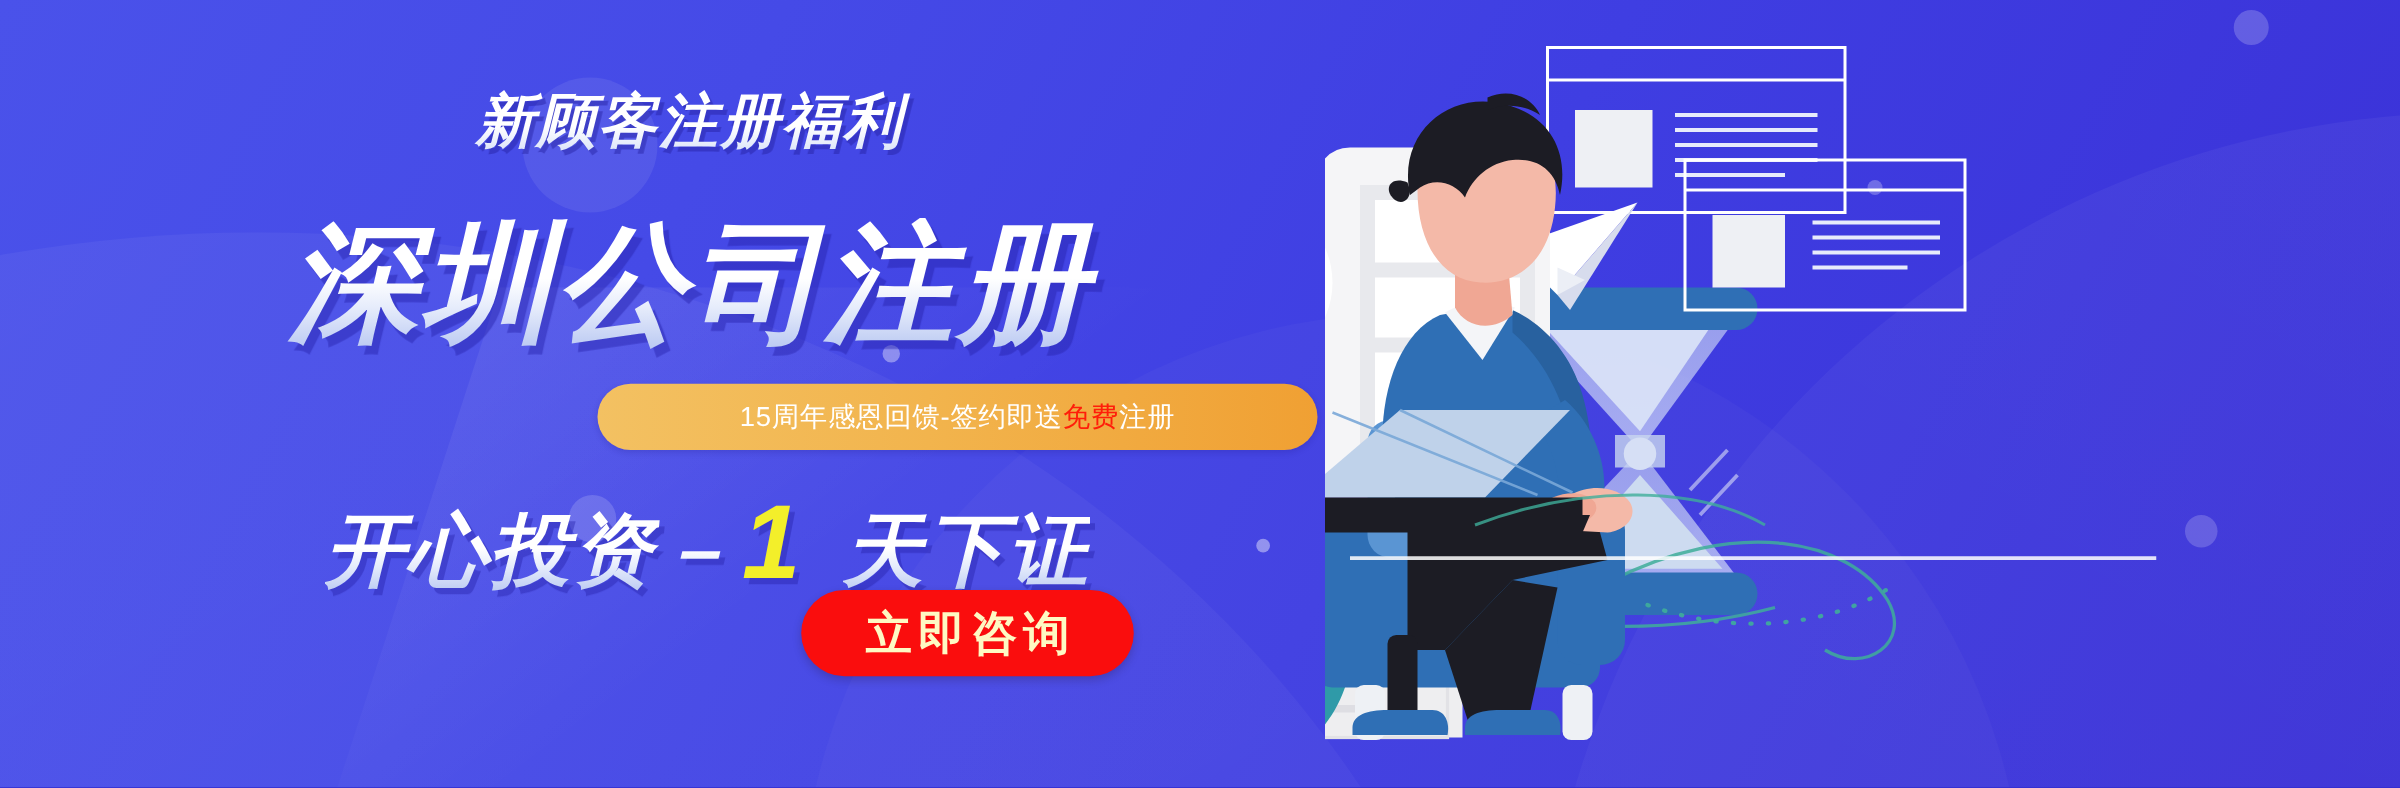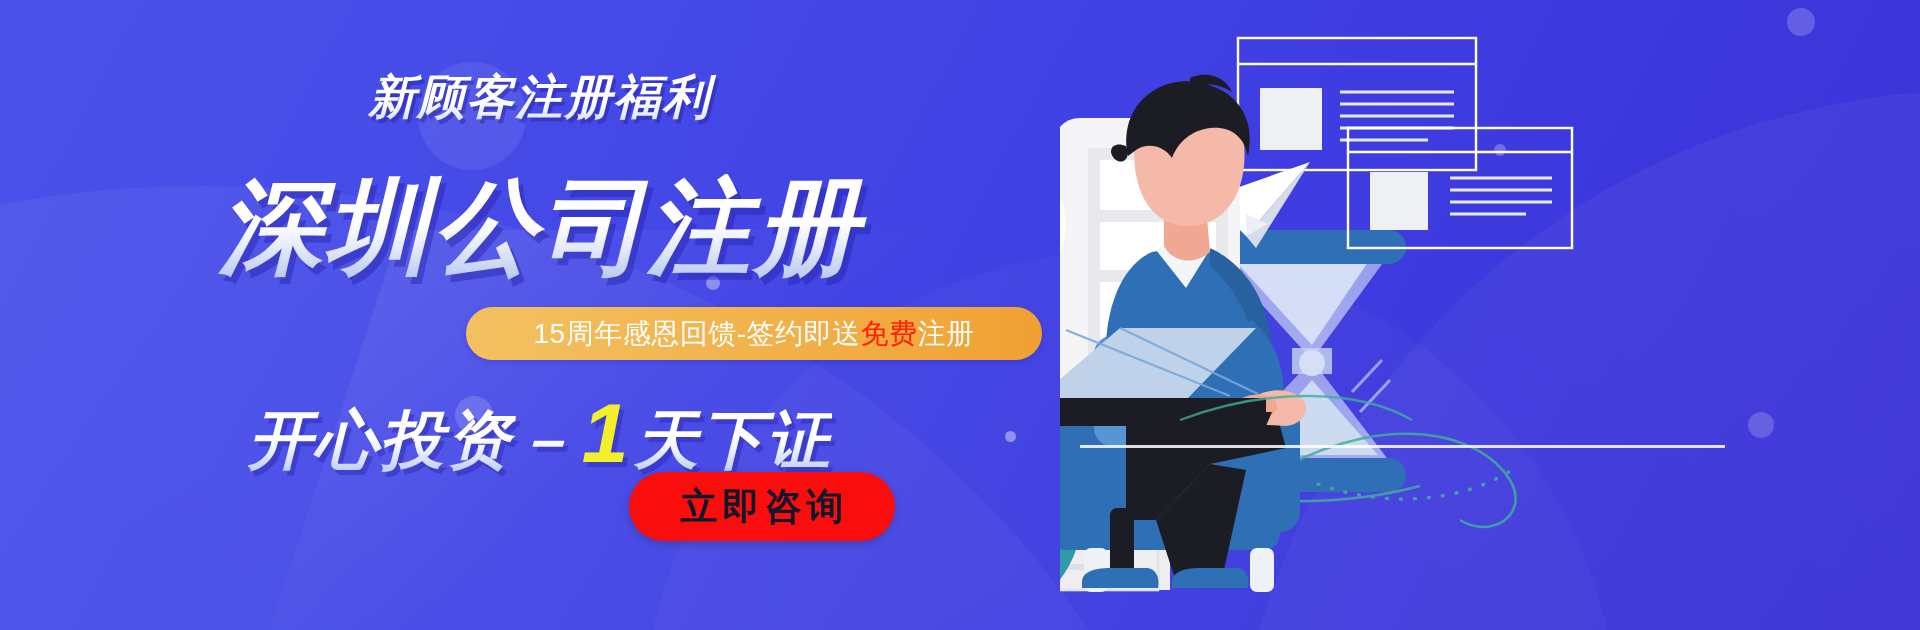--- a/index.html
+++ b/index.html
@@ -78,21 +78,21 @@
     position:absolute;left:1005px;top:431px;width:11px;height:11px;
     border-radius:50%;background:rgba(255,255,255,.42);
   }
   .floor-line{
     position:absolute;left:1080px;top:445px;width:645px;height:3px;
     background:rgba(255,255,255,.85);
   }
 
   
   .copy{
-    position:absolute;left:0;top:0;width:1080px;height:630px;
+    position:absolute;left:12px;top:0;width:1080px;height:630px;
   }
 
   .eyebrow{
     position:absolute;top:66px;left:0;width:1080px;
     text-align:center;
     font-size:47px;
     font-weight:bold;
     font-style:italic;
     letter-spacing:2px;
     color:#ffffff;
@@ -122,21 +122,21 @@
 
   .pill-badge{
     position:absolute;top:307px;left:466px;
     width:576px;height:53px;
     border-radius:27px;
     background:linear-gradient(90deg,#f3c162 0%,#f2b44d 46%,#f0a033 100%);
     display:flex;align-items:center;justify-content:center;
     box-shadow:0 2px 5px rgba(20,15,110,.18);
   }
   .pill-text{
-    font-size:28px;
+    font-size:22px;
     color:#ffffff;
     letter-spacing:.5px;
     white-space:nowrap;
     display:flex;align-items:baseline;
   }
   .pill-text .hl{ color:#ff1e0a; font-weight:normal; }
 
   .subline{
     position:absolute;top:385px;left:0;width:1080px;
     text-align:center;
@@ -145,36 +145,37 @@
     font-style:italic;
     letter-spacing:2px;
     white-space:nowrap;
   }
   .subline .seg{
     background:linear-gradient(180deg,#ffffff 0%,#ffffff 48%,#e3eafb 70%,#b6c6f1 100%);
     -webkit-background-clip:text;
     background-clip:text;
     -webkit-text-fill-color:transparent;
     filter:drop-shadow(4px 5px 0 rgba(38,33,170,.42));
+    margin-left:28px;
   }
   .subline .num{
     font-size:84px;
     color:#f3ef2a;
     -webkit-text-fill-color:#f3ef2a;
     filter:drop-shadow(4px 5px 0 rgba(38,33,170,.42));
     padding:0 4px;
   }
 
   .cta{
     position:absolute;top:472px;left:629px;
     width:266px;height:69px;
     border-radius:35px;
     background:#fa0d0d;
     border:none;
-    color:#0f172a;
+    color:#fef9c3;
     font-size:37px;
     font-weight:bold;
     letter-spacing:5px;
     text-indent:5px;
     font-family:"Liberation Sans","DejaVu Sans",sans-serif;
     cursor:pointer;
     box-shadow:0 3px 8px rgba(30,0,0,.2);
   }
 
   

